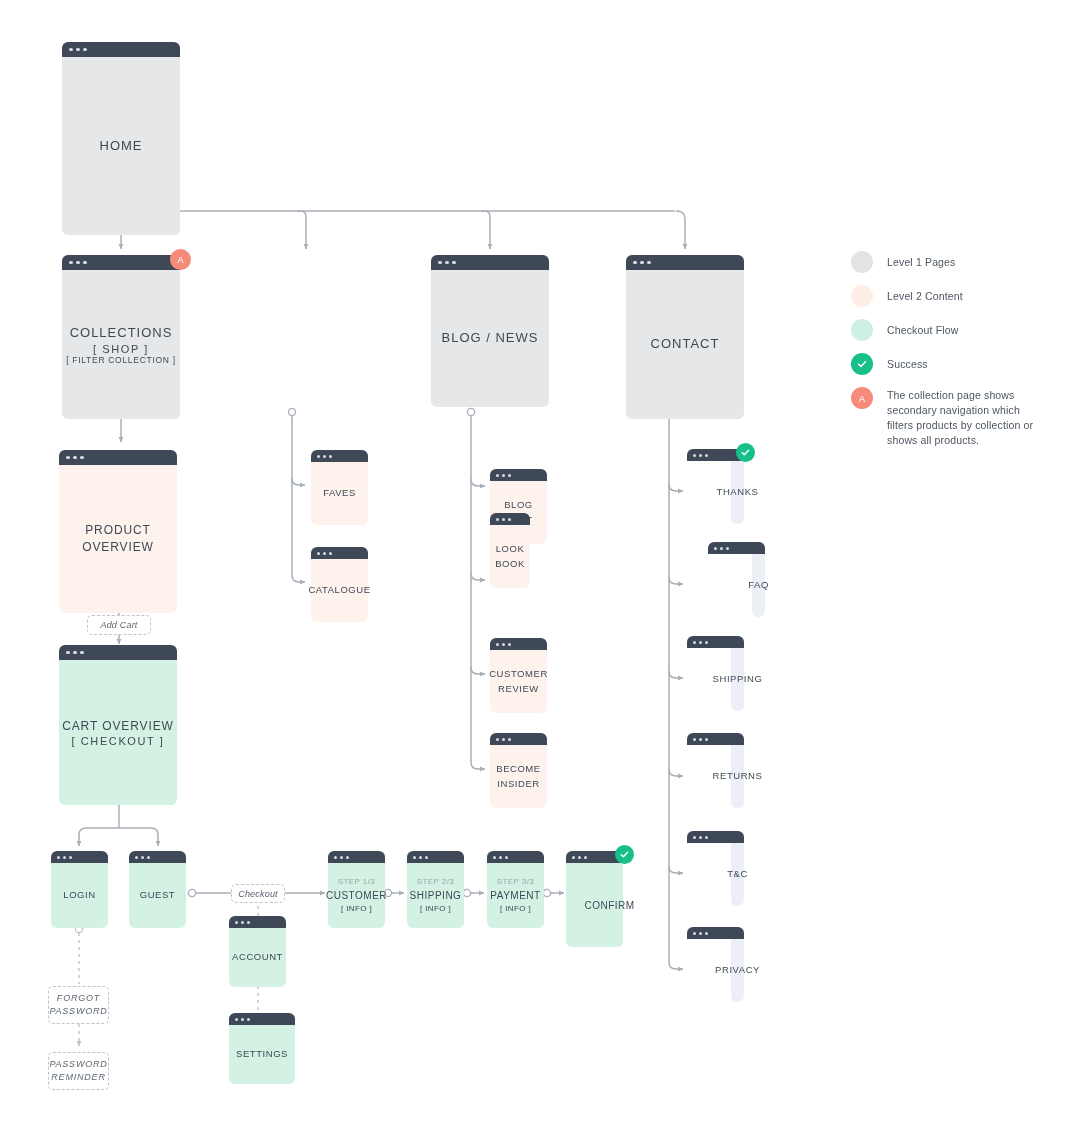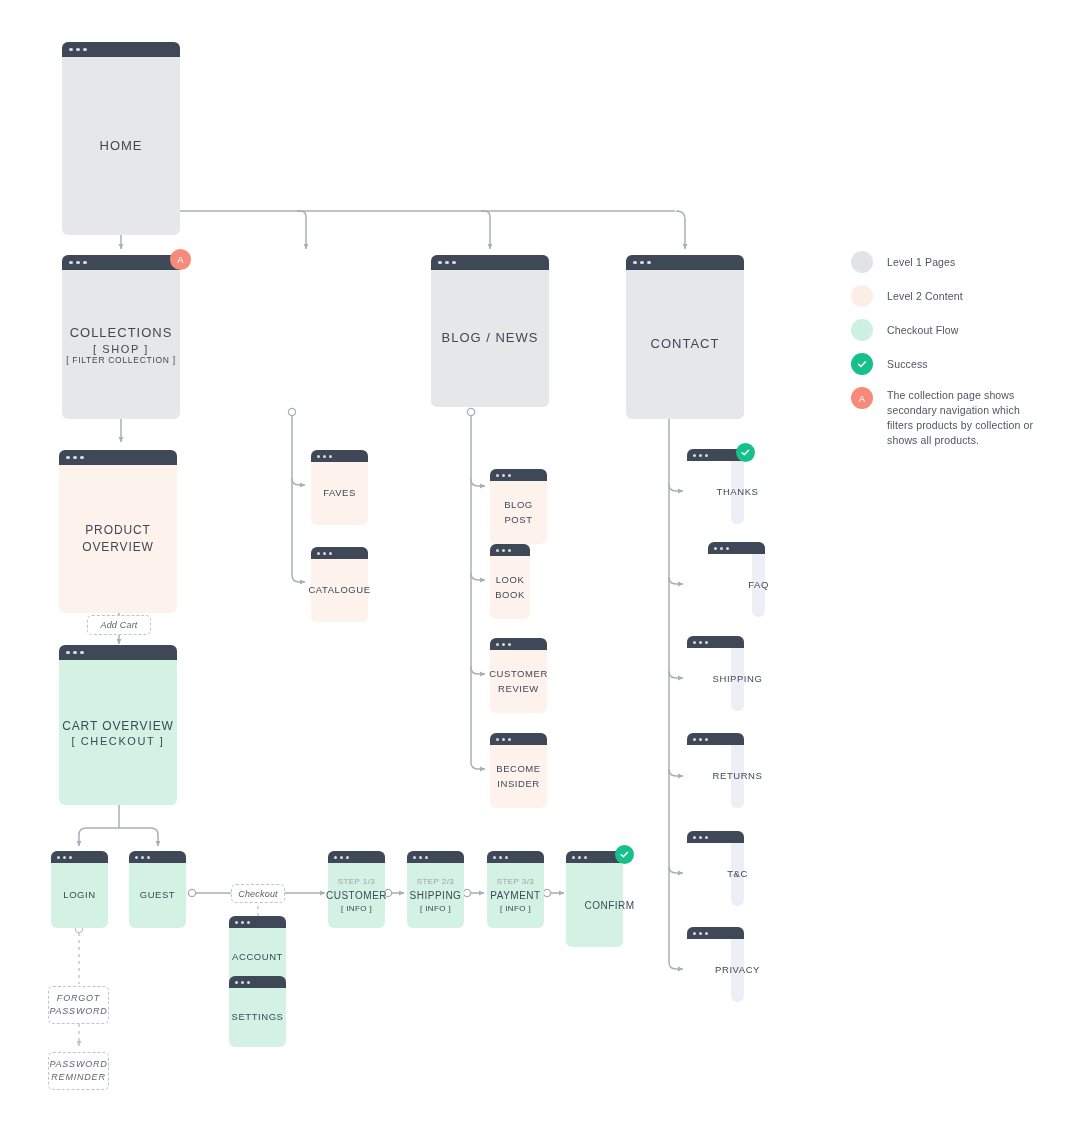--- a/index.html
+++ b/index.html
@@ -335,21 +335,21 @@
     <div class="bar">
       <span class="dot"></span>
       <span class="dot"></span>
       <span class="dot"></span>
     </div>
     <div class="body" style="height:59px;">
       <div class="t-sm">ACCOUNT</div>
     </div>
   </div>
 
-  <div class="card flow sm" style="left:229px; top:976px; width:57px;">
+  <div class="card flow sm" style="left:229px; top:1013px; width:66px;">
     <div class="bar">
       <span class="dot"></span>
       <span class="dot"></span>
       <span class="dot"></span>
     </div>
     <div class="body" style="height:59px;">
       <div class="t-sm">SETTINGS</div>
     </div>
   </div>
 
@@ -380,21 +380,21 @@
       <span class="dot"></span>
       <span class="dot"></span>
       <span class="dot"></span>
     </div>
     <div class="body" style="height:63px;">
       <div class="t-sm">BLOG</div>
       <div class="t-sm">POST</div>
     </div>
   </div>
 
-  <div class="card lvl2 sm" style="left:490px; top:544px; width:40px;">
+  <div class="card lvl2 sm" style="left:490px; top:513px; width:40px;">
     <div class="bar">
       <span class="dot"></span>
       <span class="dot"></span>
       <span class="dot"></span>
     </div>
     <div class="body" style="height:63px;">
       <div class="t-sm">LOOK</div>
       <div class="t-sm">BOOK</div>
     </div>
   </div>

